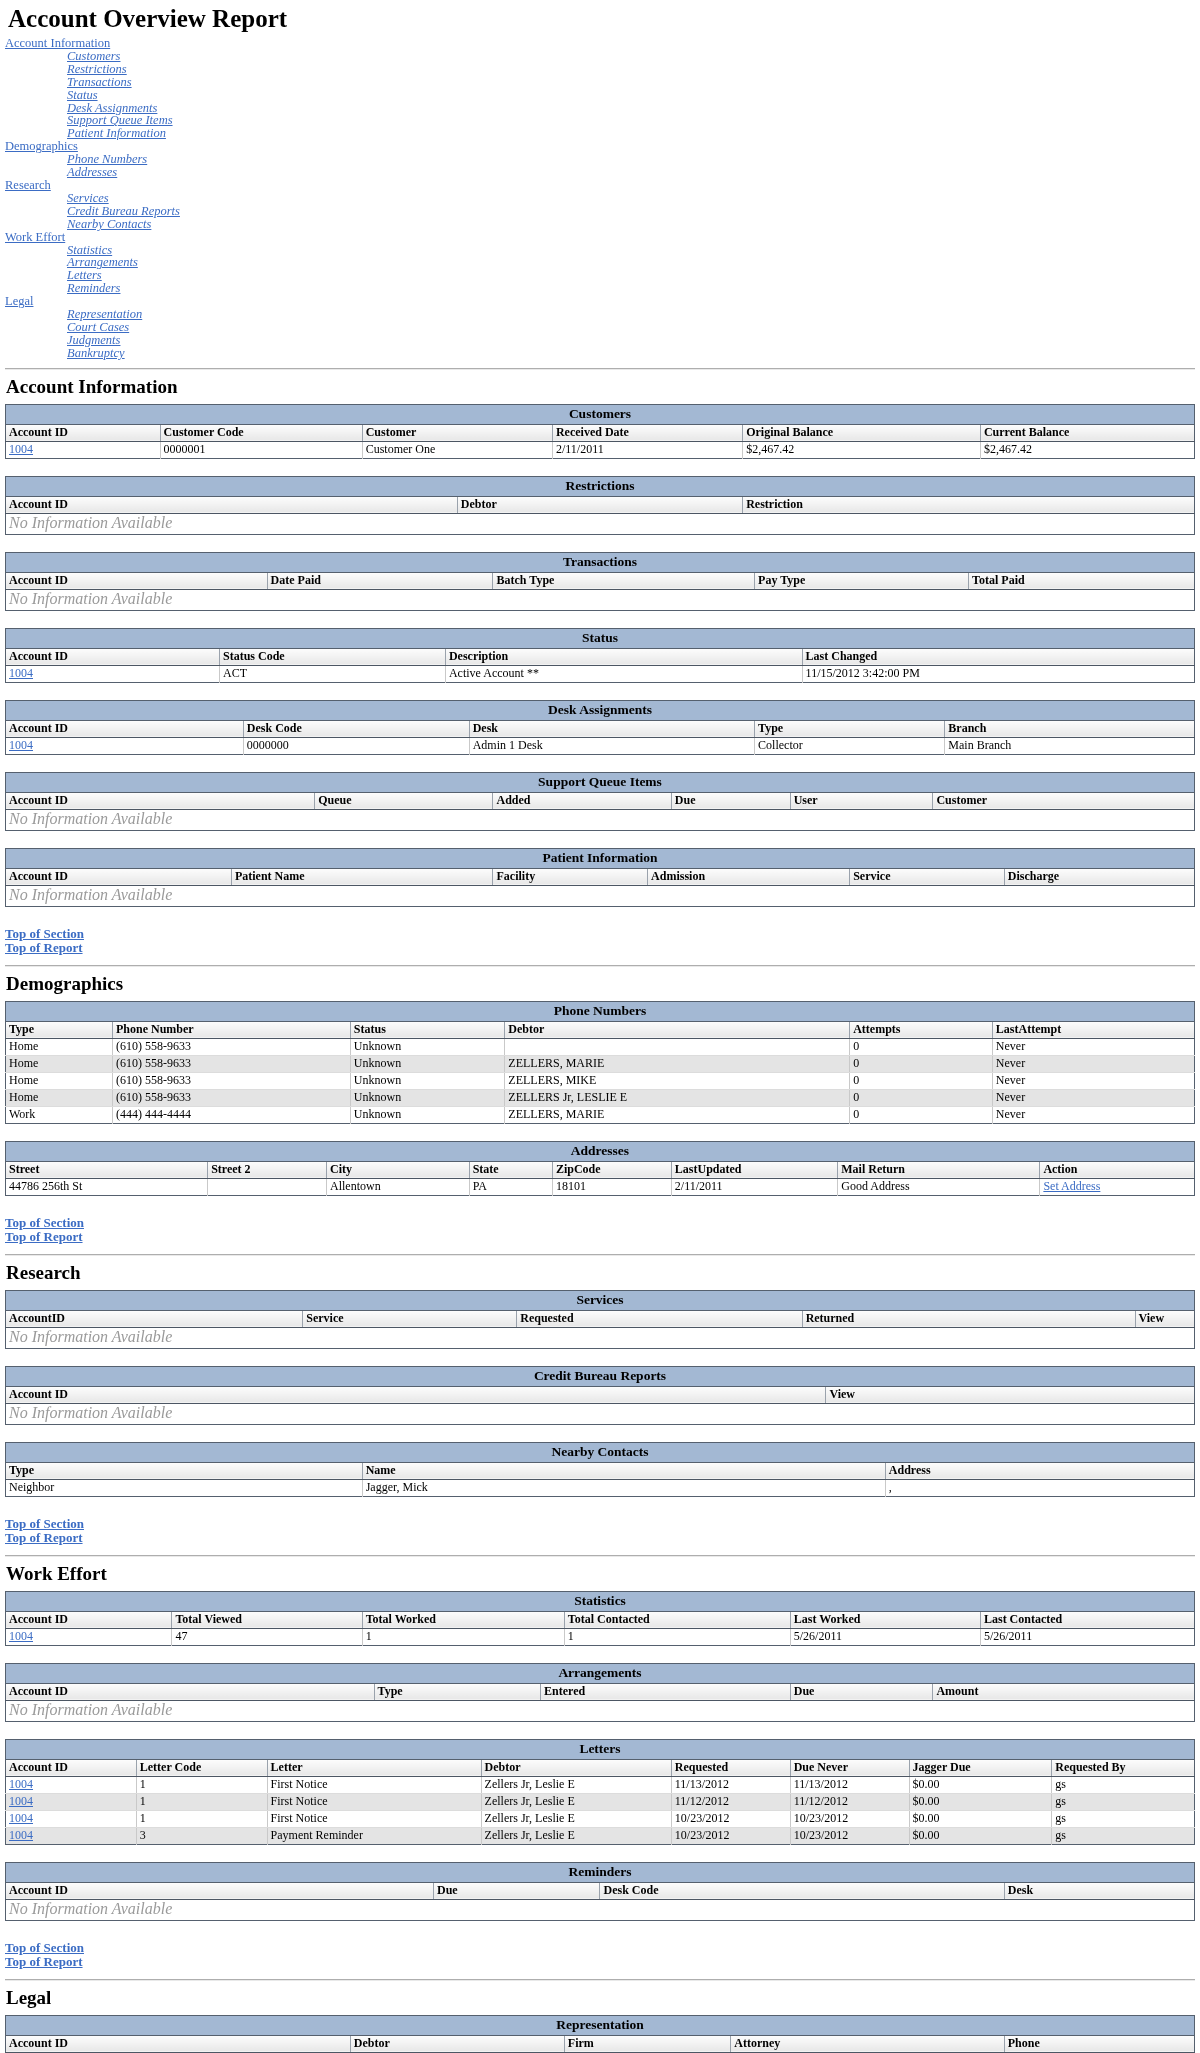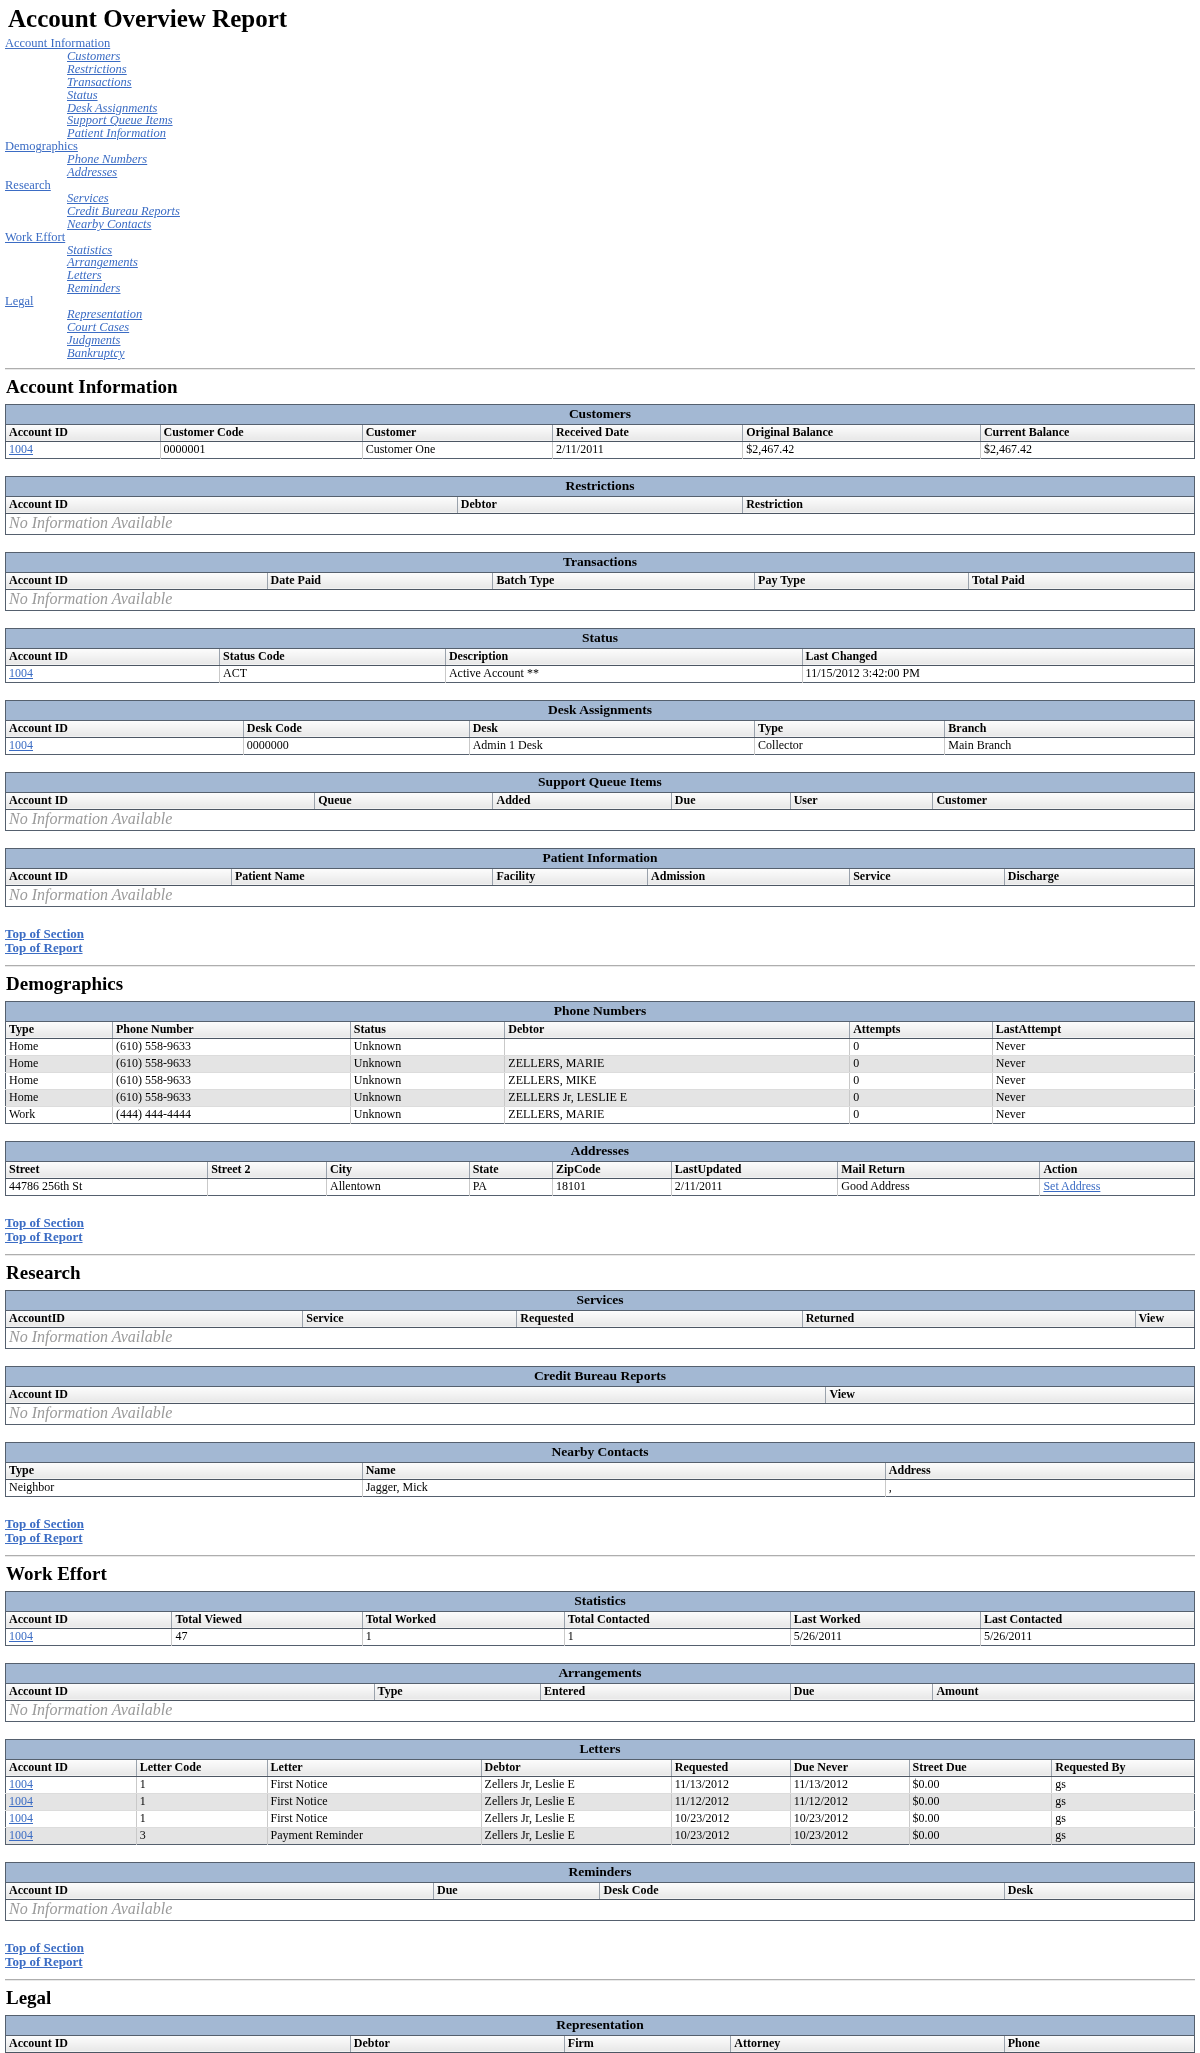--- a/index.html
+++ b/index.html
@@ -525,21 +525,21 @@
         <tr>
           <td class="tbl-title" colspan="8">Letters</td>
         </tr>
         <tr>
           <th>Account ID</th>
           <th>Letter Code</th>
           <th>Letter</th>
           <th>Debtor</th>
           <th>Requested</th>
           <th>Due Never</th>
-          <th>Street Due</th>
+          <th>Jagger Due</th>
           <th>Requested By</th>
         </tr>
       </thead>
       <tbody>
         <tr>
           <td class="cell"><a href="#">1004</a></td>
           <td class="cell">1</td>
           <td class="cell">First Notice</td>
           <td class="cell">Zellers Jr, Leslie E</td>
           <td class="cell">11/13/2012</td>

